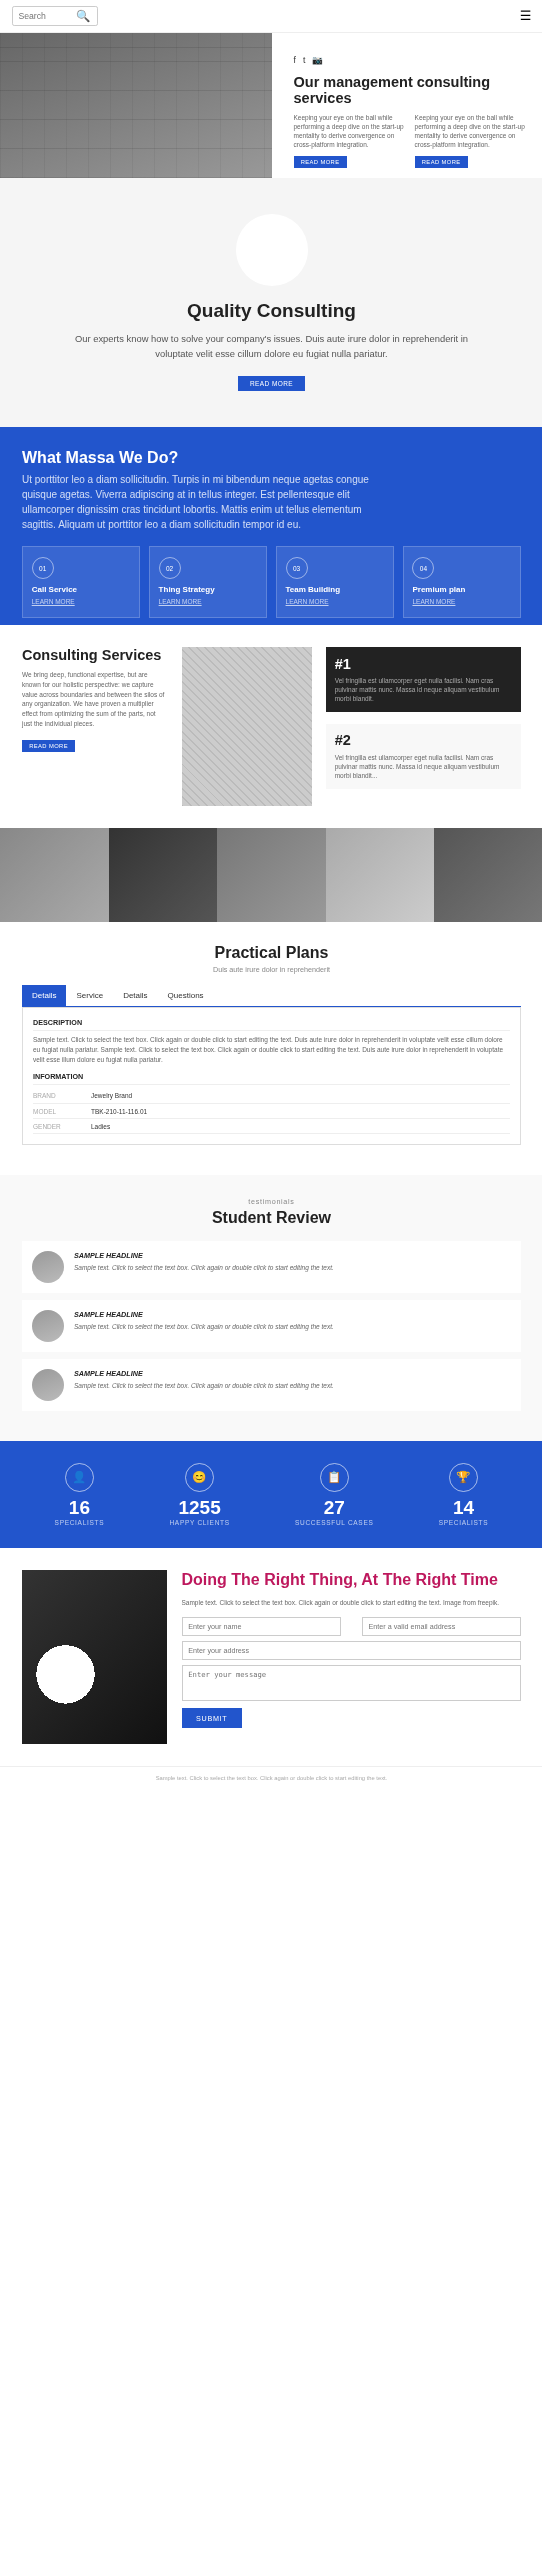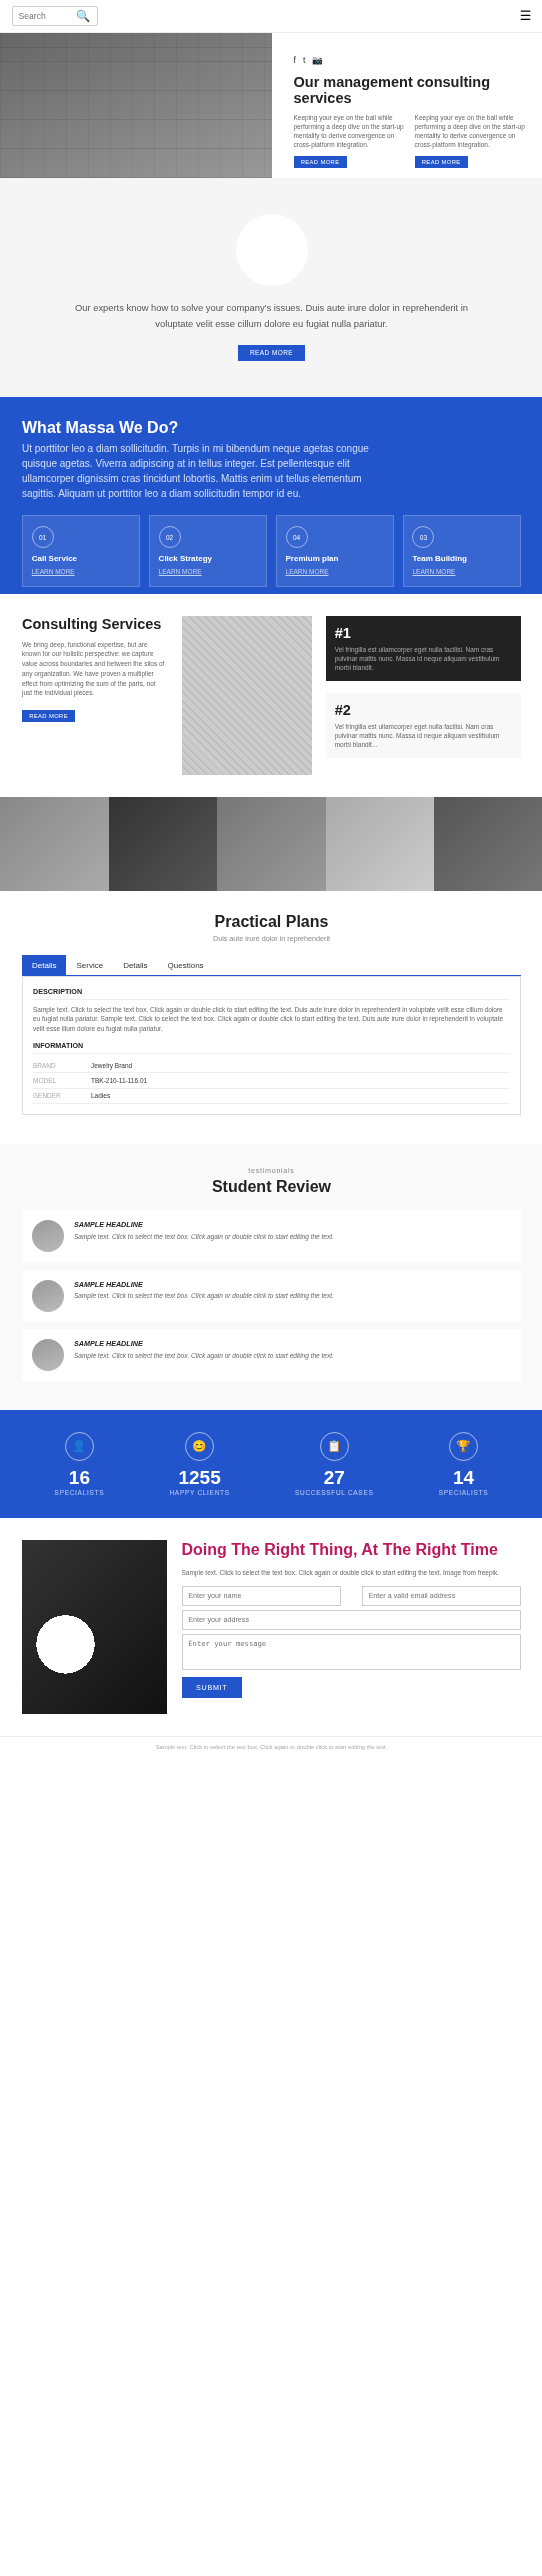--- a/index.html
+++ b/index.html
@@ -145,54 +145,55 @@
       <div class="hero-col">
         <p>Keeping your eye on the ball while performing a deep dive on the start-up mentality to derive convergence on cross-platform integration.</p>
         <button class="btn-read-more">READ MORE</button>
       </div>
     </div>
   </div>
 </section>
 
 <section class="quality">
   <div class="quality-circle"></div>
+  <h2>Quality Consulting</h2>
   <p>Our experts know how to solve your company's issues. Duis aute irure dolor in reprehenderit in voluptate velit esse cillum dolore eu fugiat nulla pariatur.</p>
   <button class="btn-read-more">READ MORE</button>
 </section>
 
 <section class="what">
   <h2>What Massa We Do?</h2>
   <p class="what-desc">Ut porttitor leo a diam sollicitudin. Turpis in mi bibendum neque agetas congue quisque agetas. Viverra adipiscing at in tellus integer. Est pellentesque elit ullamcorper dignissim cras tincidunt lobortis. Mattis enim ut tellus elementum sagittis. Aliquam ut porttitor leo a diam sollicitudin tempor id eu.</p>
   <div class="what-cards">
     <div class="what-card">
       <div class="what-card-circle">
           <span style="font-size:6.5px;color:#fff;">01</span>
         </div>
       <div class="what-card-title">Call Service</div>
       <div class="what-card-link">LEARN MORE</div>
     </div>
     <div class="what-card">
       <div class="what-card-circle">
           <span style="font-size:6.5px;color:#fff;">02</span>
         </div>
-      <div class="what-card-title">Click Strategy</div>
+      <div class="what-card-title">Thing Strategy</div>
+      <div class="what-card-link">LEARN MORE</div>
+    </div>
+    <div class="what-card">
+      <div class="what-card-circle">
+          <span style="font-size:6.5px;color:#fff;">03</span>
+        </div>
+      <div class="what-card-title">Team Building</div>
       <div class="what-card-link">LEARN MORE</div>
     </div>
     <div class="what-card">
       <div class="what-card-circle">
           <span style="font-size:6.5px;color:#fff;">04</span>
         </div>
       <div class="what-card-title">Premium plan</div>
-      <div class="what-card-link">LEARN MORE</div>
-    </div>
-    <div class="what-card">
-      <div class="what-card-circle">
-          <span style="font-size:6.5px;color:#fff;">03</span>
-        </div>
-      <div class="what-card-title">Team Building</div>
       <div class="what-card-link">LEARN MORE</div>
     </div>
   </div>
 </section>
 
 <section class="consulting">
   <div class="consulting-text">
     <h2>Consulting Services</h2>
     <p>We bring deep, functional expertise, but are known for our holistic perspective: we capture value across boundaries and between the silos of any organization. We have proven a multiplier effect from optimizing the sum of the parts, not just the individual pieces.</p>
     <button class="btn-read-more">READ MORE</button>

